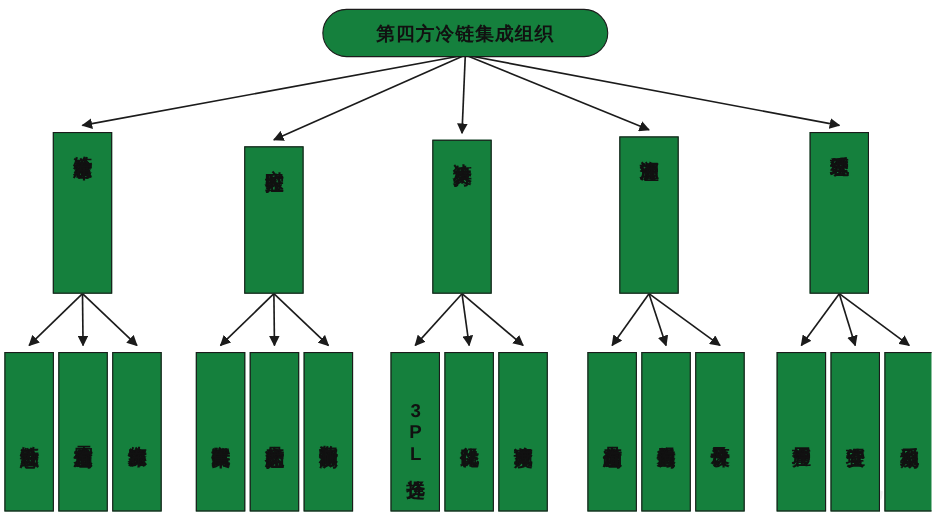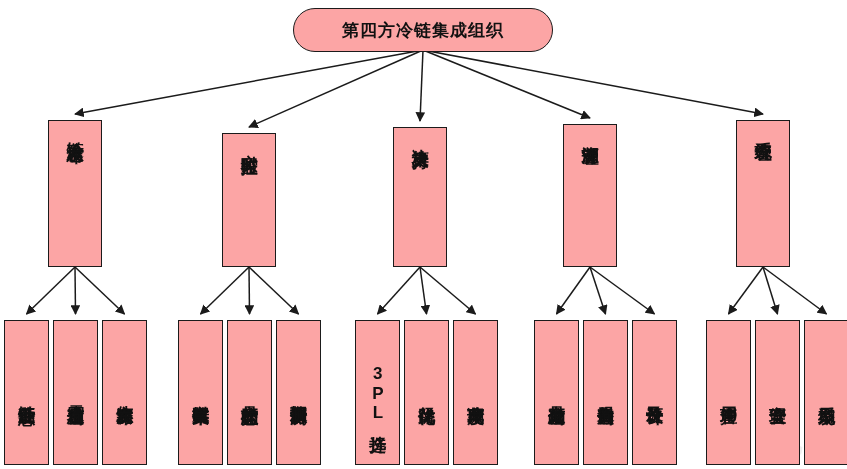--- a/index.html
+++ b/index.html
@@ -28,21 +28,21 @@
     bottom:4px;
     font-size:34px;
     color:#efefef;
     letter-spacing:2px;
     user-select:none;
     z-index:0;
   }
   .node{
     position:absolute;
     box-sizing:border-box;
-    background:#fca5a5;
+    background:#15803d;
     border:1.6px solid #1b1b1b;
     z-index:2;
   }
   .root{
     border-radius:999px;
     border-width:1.8px;
     display:flex;
     align-items:center;
     justify-content:center;
   }

